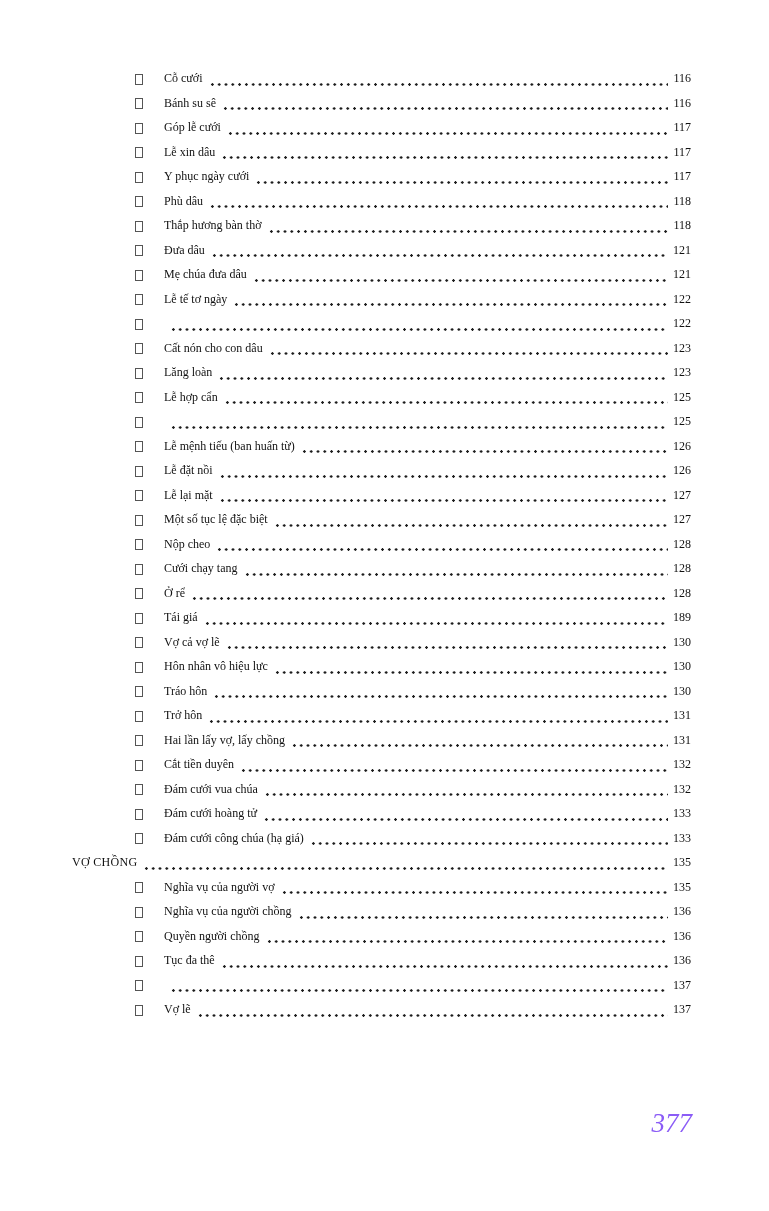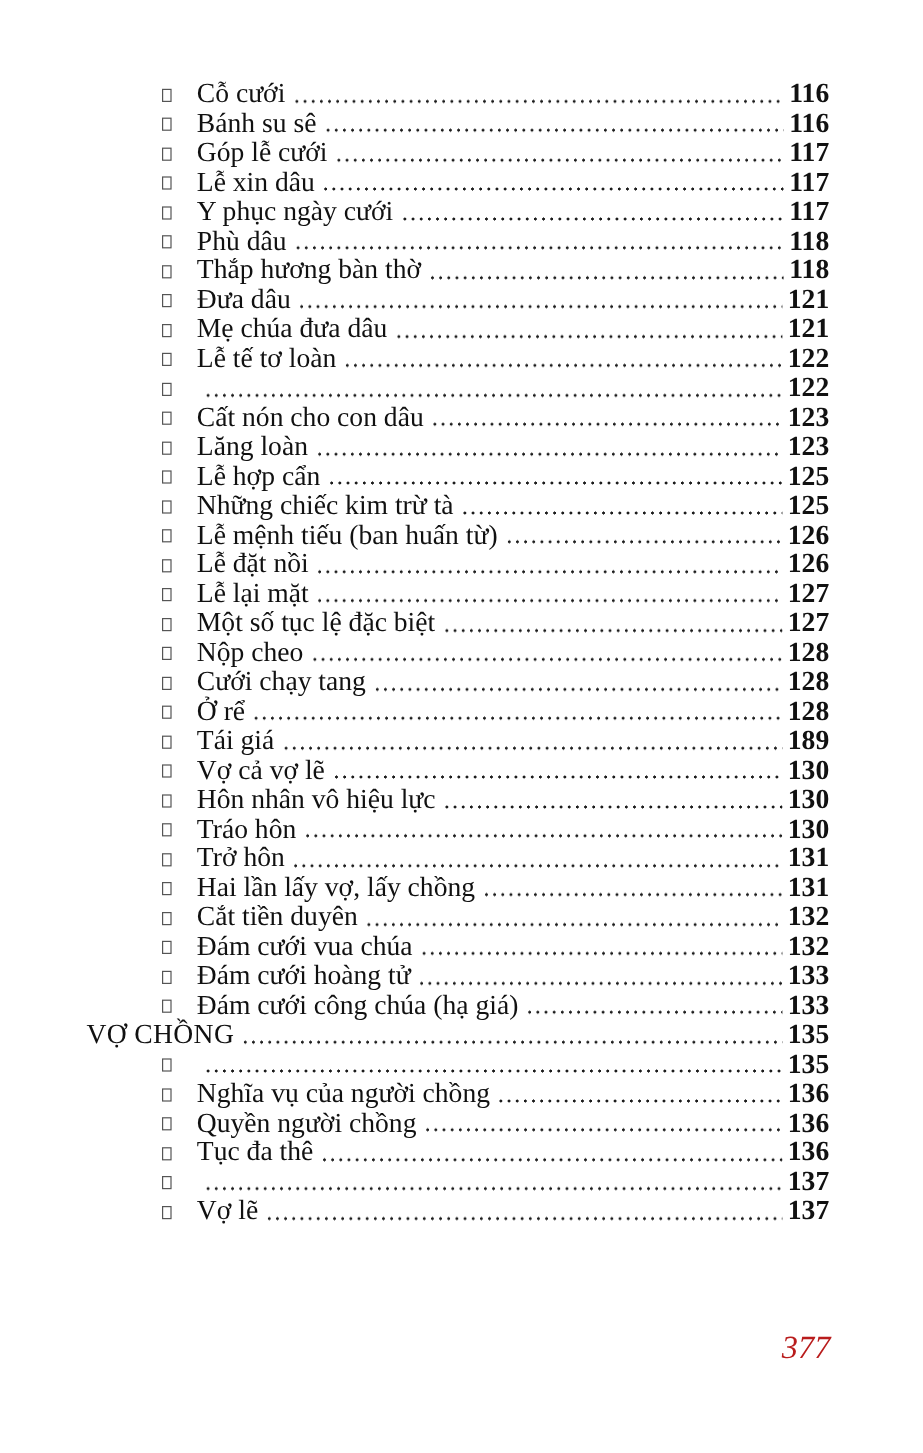--- a/index.html
+++ b/index.html
@@ -18,21 +18,21 @@
   .toc {
     position: absolute;
     top: 66px;
     left: 72px;
     right: 78px;
   }
   .toc-row {
     display: flex;
     align-items: baseline;
     line-height: 24.5px;
-    font-size: 23px;
+    font-size: 12px;
     white-space: nowrap;
   }
   .toc-row.level-2 {
     margin-left: 63px;
   }
   .toc-row.level-1 .label {
     letter-spacing: 0.3px;
   }
   .bullet {
     flex: 0 0 auto;
@@ -52,29 +52,28 @@
     height: 5px;
     margin: 0 5px 4px 6px;
     background-image: radial-gradient(circle, #1c1c1c 1.15px, rgba(0,0,0,0) 1.45px);
     background-size: 6.8px 5px;
     background-repeat: repeat-x;
     background-position: left center;
     min-width: 12px;
   }
   .pagenum {
     flex: 0 0 auto;
-    font-weight: bold;
   }
   .folio {
     position: absolute;
     top: 1108px;
     right: 77px;
     font-size: 27px;
     font-style: italic;
-    color: #b91c1c;
+    color: #8b5cf6;
   }
 </style>
 </head>
 <body>
 
 <div class="toc" id="toc">
     <div class="toc-row level-2">
     <span class="bullet"></span>
     <span class="label">Cỗ cưới</span>
     <span class="leader"></span>
@@ -123,21 +122,21 @@
     <span class="pagenum">121</span>
   </div>
     <div class="toc-row level-2">
     <span class="bullet"></span>
     <span class="label">Mẹ chúa đưa dâu</span>
     <span class="leader"></span>
     <span class="pagenum">121</span>
   </div>
     <div class="toc-row level-2">
     <span class="bullet"></span>
-    <span class="label">Lễ tế tơ loàn</span>
+    <span class="label">Lễ tế tơ ngày</span>
     <span class="leader"></span>
     <span class="pagenum">122</span>
   </div>
     <div class="toc-row level-2">
     <span class="bullet"></span>
     <span class="leader"></span>
     <span class="pagenum">122</span>
   </div>
     <div class="toc-row level-2">
     <span class="bullet"></span>
@@ -152,21 +151,20 @@
     <span class="pagenum">123</span>
   </div>
     <div class="toc-row level-2">
     <span class="bullet"></span>
     <span class="label">Lễ hợp cẩn</span>
     <span class="leader"></span>
     <span class="pagenum">125</span>
   </div>
     <div class="toc-row level-2">
     <span class="bullet"></span>
-    <span class="label">Những chiếc kim trừ tà</span>
     <span class="leader"></span>
     <span class="pagenum">125</span>
   </div>
     <div class="toc-row level-2">
     <span class="bullet"></span>
     <span class="label">Lễ mệnh tiếu (ban huấn từ)</span>
     <span class="leader"></span>
     <span class="pagenum">126</span>
   </div>
     <div class="toc-row level-2">
@@ -266,20 +264,21 @@
     <span class="pagenum">133</span>
   </div>
     <div class="toc-row level-1">
 
     <span class="label">VỢ CHỒNG</span>
     <span class="leader"></span>
     <span class="pagenum">135</span>
   </div>
     <div class="toc-row level-2">
     <span class="bullet"></span>
+    <span class="label">Nghĩa vụ của người vợ</span>
     <span class="leader"></span>
     <span class="pagenum">135</span>
   </div>
     <div class="toc-row level-2">
     <span class="bullet"></span>
     <span class="label">Nghĩa vụ của người chồng</span>
     <span class="leader"></span>
     <span class="pagenum">136</span>
   </div>
     <div class="toc-row level-2">

